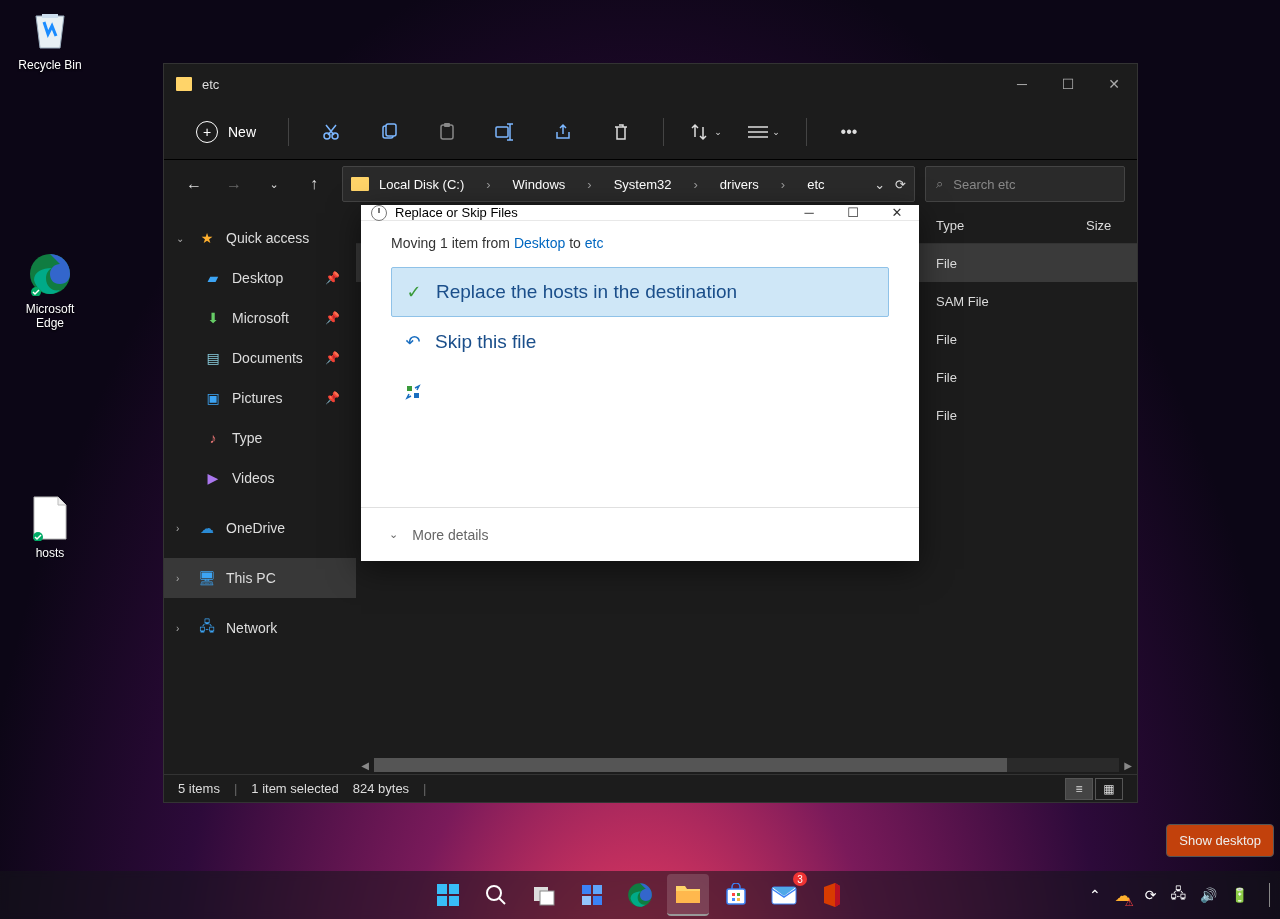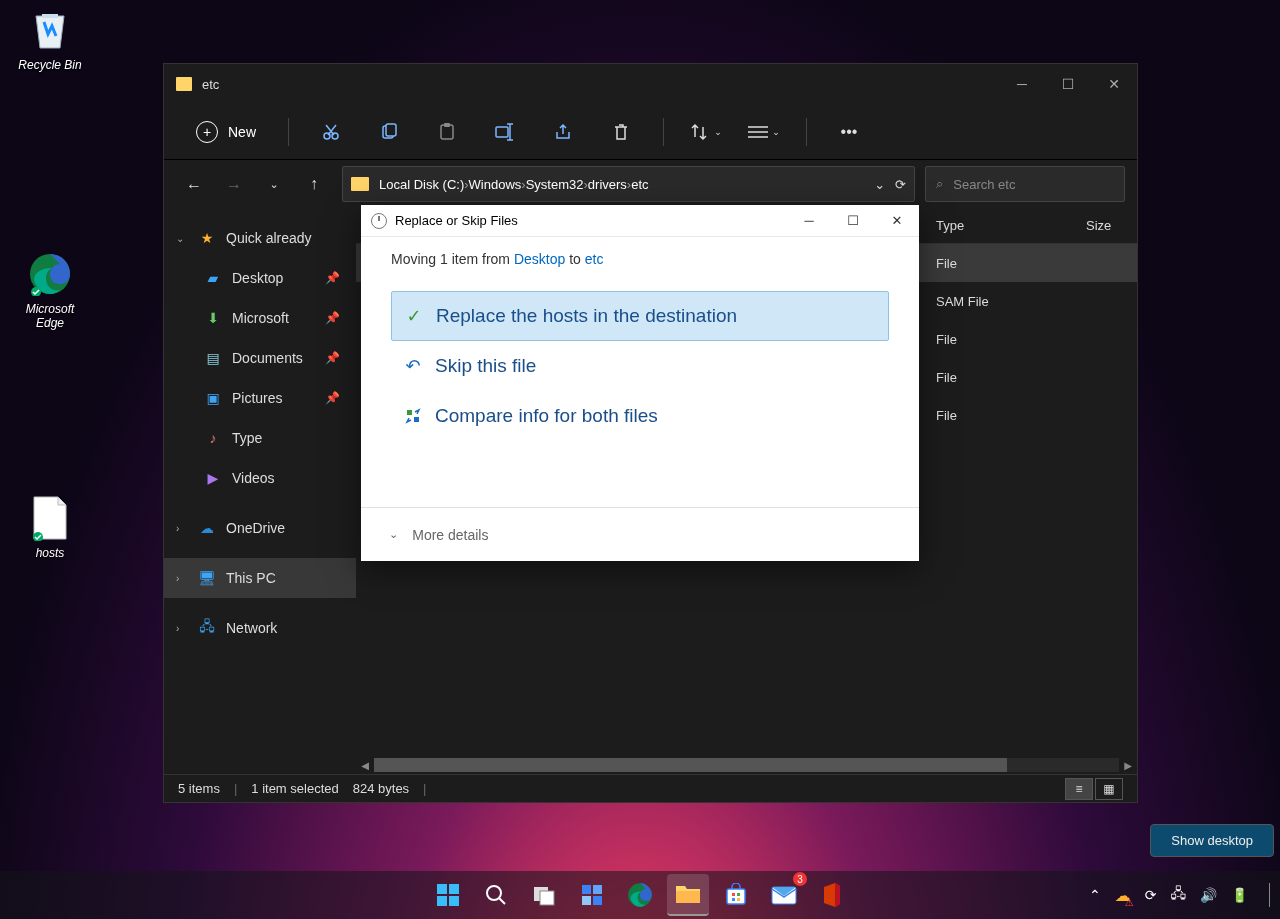--- a/index.html
+++ b/index.html
@@ -1,21 +1,21 @@
 <!DOCTYPE html>
 <html><head>
 <meta charset="utf-8">
 <style>
 * { margin: 0; padding: 0; box-sizing: border-box; font-family: "Segoe UI", sans-serif; }
 body { width: 1280px; height: 919px; overflow: hidden; position: relative;
   background: radial-gradient(ellipse at 50% 120%, #ff9030 2%, #e03860 10%, #7a1a5a 28%, #2d0a3a 52%, #0c0616 75%); }
 
 .desktop-icon { position: absolute; width: 80px; text-align: center; color: #fff; font-size: 12px; }
 .desktop-icon .ic { width: 48px; height: 48px; margin: 0 auto 4px; display: flex; align-items: center; justify-content: center; font-size: 36px; }
-.desktop-icon .txt { text-shadow: 0 1px 2px #000; font-style: italic; }
+.desktop-icon .txt { text-shadow: 0 1px 2px #000; }
 
 .explorer { position: absolute; left: 163px; top: 63px; width: 975px; height: 740px;
   background: #1c1c1c; border: 1px solid #333; display: flex; flex-direction: column; }
 
 .titlebar { height: 40px; display: flex; align-items: center; padding-left: 12px; color: #ddd; font-size: 13px; }
 .titlebar .folder-ico { width: 16px; height: 14px; background: #ffd469; border-radius: 1px; margin-right: 10px; }
 .titlebar .controls { margin-left: auto; display: flex; }
 .titlebar .controls div { width: 46px; height: 40px; display: flex; align-items: center; justify-content: center; color: #aaa; font-size: 14px; }
 
 .toolbar { height: 56px; display: flex; align-items: center; padding: 0 22px; gap: 18px; border-bottom: 1px solid #000; }
@@ -23,21 +23,21 @@
 .tool.dim { color: #888; }
 .tool.white { color: #ddd; }
 .new-btn { display: flex; align-items: center; gap: 10px; color: #fff; font-size: 14px; padding: 6px 10px; }
 .new-btn .plus { width: 22px; height: 22px; border: 1.5px solid #fff; border-radius: 50%; display: flex; align-items: center; justify-content: center; font-size: 14px; }
 .tool-sep { width: 1px; height: 28px; background: #444; margin: 0 4px; }
 
 .navbar { height: 48px; display: flex; align-items: center; padding: 0 12px; gap: 4px; }
 .nav-btn { width: 36px; height: 36px; display: flex; align-items: center; justify-content: center; color: #ddd; font-size: 16px; }
 .addr { flex: 1; height: 36px; background: #2a2a2a; border: 1px solid #444; display: flex; align-items: center; padding: 0 8px; color: #fff; font-size: 13px; margin: 0 6px; border-radius: 2px; position: relative; }
 .addr .folder-ico2 { width: 18px; height: 14px; background: #ffd469; border-radius: 1px; margin-right: 10px; }
-.addr .crumb { display: flex; align-items: center; gap: 0; }
+.addr .crumb { display: flex; align-items: center; gap: 22px; }
 .addr .sep { color: #999; }
 .addr .tail { margin-left: auto; display: flex; gap: 10px; color: #ddd; }
 .searchbox { width: 200px; height: 36px; background: #2a2a2a; border: 1px solid #444; display: flex; align-items: center; padding: 0 10px; gap: 10px; color: #888; font-size: 13px; border-radius: 2px; }
 
 .body { flex: 1; display: flex; overflow: hidden; }
 .sidebar { width: 192px; background: #1c1c1c; padding-top: 10px; color: #ddd; font-size: 14px; }
 .side-item { height: 40px; display: flex; align-items: center; padding-left: 12px; gap: 10px; }
 .side-item.sub { padding-left: 40px; }
 .side-item.has-pin { position: relative; }
 .side-item .pin { position: absolute; right: 16px; color: #888; font-size: 12px; }
@@ -58,42 +58,42 @@
 .hscroll .arrow { width: 18px; height: 18px; display:flex; align-items:center; justify-content:center; color: #888; font-size: 10px; }
 .hscroll .track { flex: 1; height: 14px; background: #2a2a2a; position: relative; }
 .hscroll .thumb { position: absolute; left: 0; width: 85%; height: 100%; background: #555; }
 
 .status { height: 28px; display: flex; align-items: center; padding: 0 14px; gap: 14px; color: #ddd; font-size: 13px; border-top: 1px solid #333; }
 .status .sep2 { color: #666; }
 .status .viewbtns { margin-left: auto; display: flex; gap: 2px; }
 .status .viewbtns div { width: 28px; height: 22px; border: 1px solid #555; display: flex; align-items: center; justify-content: center; font-size: 12px; }
 
 .dialog { position: absolute; left: 361px; top: 205px; width: 558px; height: 356px; background: #fff; box-shadow: 0 8px 30px rgba(0,0,0,0.5); display: flex; flex-direction: column; }
-.dlg-title { height: 32px; display: flex; align-items: center; padding: 0 10px; font-size: 13px; border-bottom: 1px solid #e8e8e8; }
+.dlg-title { height: 16px; display: flex; align-items: center; padding: 0 10px; font-size: 13px; border-bottom: 1px solid #e8e8e8; }
 .dlg-title .clock { width: 16px; height: 16px; border: 1.5px solid #777; border-radius: 50%; margin-right: 8px; position: relative; }
 .dlg-title .clock::after { content: ""; position: absolute; left: 6px; top: 2px; width: 1.5px; height: 5px; background: #777; }
 .dlg-title .ctrls { margin-left: auto; display: flex; gap: 20px; color: #333; font-size: 13px; }
 .dlg-title .ctrls span { width: 24px; text-align: center; }
 .dlg-body { padding: 14px 30px 6px; }
-.dlg-moving { font-size: 14px; color: #333; margin-bottom: 24px; }
+.dlg-moving { font-size: 14px; color: #333; margin-bottom: 16px; }
 .dlg-moving .lnk { color: #0067c0; }
 .dlg-msg { font-size: 19px; color: #222; margin-bottom: 20px; }
 .dlg-opt { height: 50px; display: flex; align-items: center; gap: 12px; padding: 0 12px; font-size: 19px; color: #1a4e8a; border-radius: 2px; }
 .dlg-opt.hover { background: #cfe7f7; border: 1px solid #8fc2e8; }
 .dlg-opt .oic { width: 20px; display: flex; justify-content: center; font-size: 18px; }
 .dlg-foot { margin-top: auto; border-top: 1px solid #e0e0e0; height: 54px; display: flex; align-items: center; padding: 0 28px; gap: 14px; color: #666; font-size: 14px; }
 .dlg-foot .chev2 { font-size: 11px; }
 
 .taskbar { position: absolute; left: 0; bottom: 0; width: 100%; height: 48px; background: rgba(20,20,25,0.55); backdrop-filter: blur(4px); display: flex; align-items: center; justify-content: center; }
 .task-center { display: flex; gap: 6px; }
 .task-ic { width: 42px; height: 42px; display: flex; align-items: center; justify-content: center; font-size: 22px; border-radius: 4px; }
 .task-ic.active2 { background: rgba(255,255,255,0.15); border-bottom: 2px solid #999; }
 .tb-right { position: absolute; right: 8px; display: flex; align-items: center; gap: 14px; color: #fff; font-size: 14px; }
 
-.tooltip { position: absolute; right: 6px; bottom: 62px; background: #0c4a6e; color: #eee; padding: 8px 20px; font-size: 13px; border: 1px solid #555; border-radius: 4px; }
+.tooltip { position: absolute; right: 6px; bottom: 62px; background: #c2410c; color: #eee; padding: 8px 12px; font-size: 13px; border: 1px solid #555; border-radius: 4px; }
 
 svg { display: block; }
 </style>
 </head>
 <body>
 
 <div class="desktop-icon" style="left:10px; top:6px;">
   <div class="ic">
     <svg width="40" height="44" viewBox="0 0 40 44">
         <path d="M6 8h28l-4 32H10z" fill="#e8f0f4" stroke="#9ab" stroke-width="1"></path>
@@ -227,21 +227,21 @@
       <span>⌕</span>
       <span>Search etc</span>
     </div>
   </div>
 
   <div class="body">
     <div class="sidebar">
       <div class="side-item">
         <span class="chev">⌄</span>
         <span class="side-ic" style="color:#ffb02e">★</span>
-        <span>Quick already</span>
+        <span>Quick access</span>
       </div>
       <div class="side-item sub has-pin">
         <span class="side-ic" style="color:#3ca4f4">▰</span>
         <span>Desktop</span>
         <span class="pin">📌</span>
       </div>
       <div class="side-item sub has-pin">
         <span class="side-ic" style="color:#6c6">⬇</span>
         <span>Microsoft</span>
         <span class="pin">📌</span>
@@ -350,21 +350,20 @@
       <span>Skip this file</span>
     </div>
     <div class="dlg-opt">
       <span class="oic">
           <svg width="18" height="18" viewBox="0 0 18 18">
             <path d="M3 3h5v5H3z" fill="#3a9a3a"></path>
             <path d="M10 10h5v5h-5z" fill="#1a6ec0"></path>
             <path d="M11 5l4-2-2 4M7 13l-4 2 2-4" stroke="#1a6ec0" stroke-width="1.5" fill="none"></path>
           </svg>
         </span>
-      <span>Compare info for both files</span>
     </div>
   </div>
   <div class="dlg-foot">
     <span class="chev2">⌄</span>
     <span>More details</span>
   </div>
 </div>
 
 <div class="tooltip">Show desktop</div>
 

